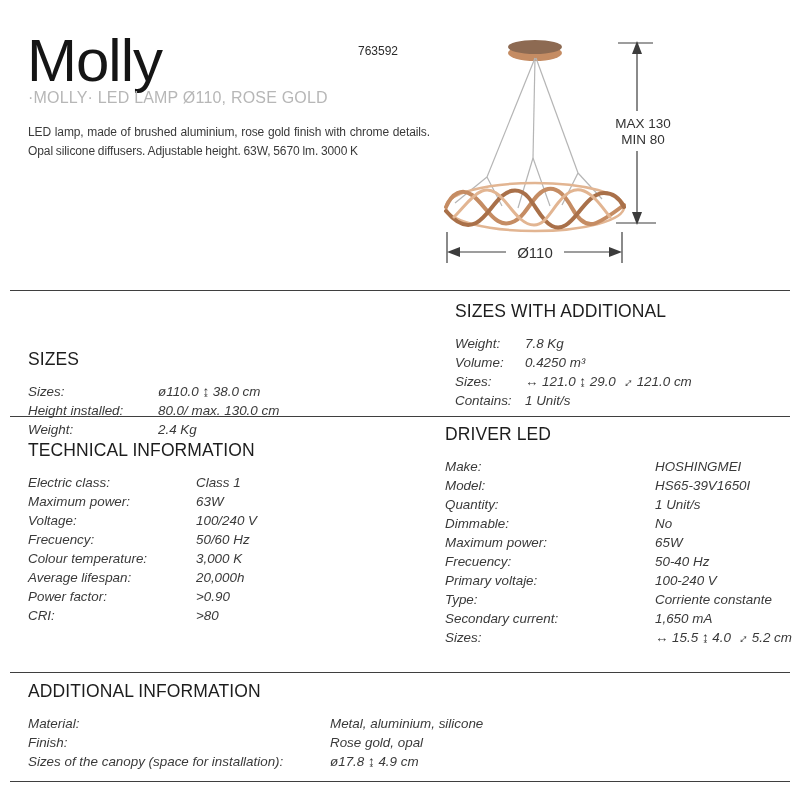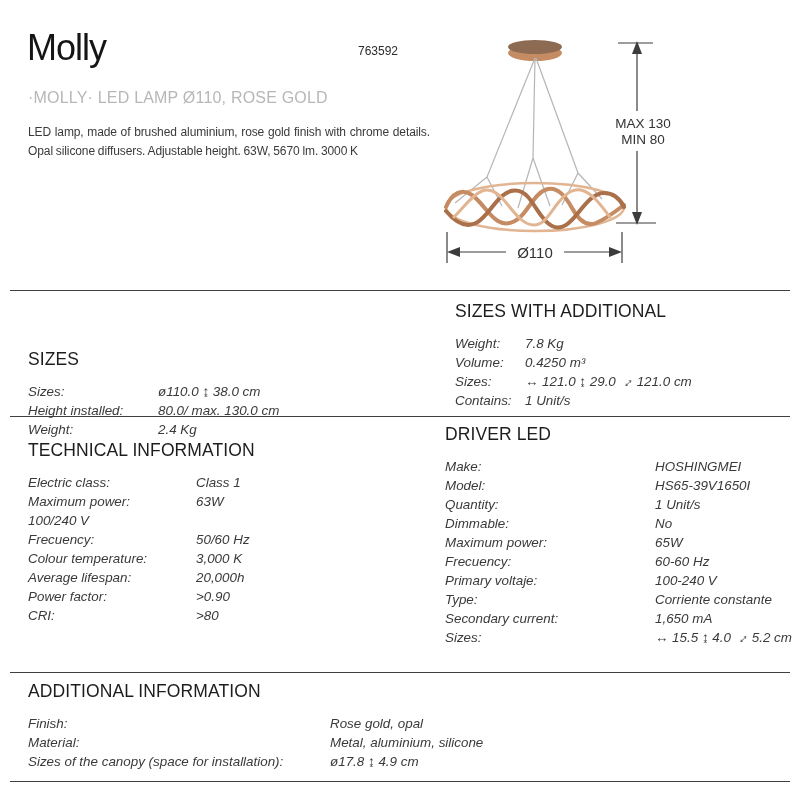--- a/index.html
+++ b/index.html
@@ -2,21 +2,21 @@
 <html><head>
 <meta charset="utf-8">
 <style>
   html,body { margin:0; padding:0; background:#ffffff; }
   .page {
     position:relative; width:800px; height:800px; background:#ffffff;
     font-family:"Liberation Sans","DejaVu Sans",sans-serif; color:#3d3d3d;
     overflow:hidden;
   }
   .title {
-    position:absolute; left:27px; top:28px; font-size:36px; line-height:1.1;
+    position:absolute; left:27px; top:28px; font-size:60px; line-height:1.1;
     color:#151515; letter-spacing:-1px;
   }
   .product-code { position:absolute; left:358px; top:44px; font-size:12px; color:#2b2b2b; }
   .subtitle {
     position:absolute; left:28px; top:89px; font-size:16px; color:#b7b7b7; letter-spacing:0.2px;
   }
   .description {
     position:absolute; left:28px; top:123px; width:402px; font-size:12px;
     line-height:19px; text-align:justify; color:#3a3a3a;
     letter-spacing:-0.1px; word-spacing:-0.4px;
@@ -154,20 +154,21 @@
 
     <div class="kv-row">
         <span class="kv-label">Electric class:</span>
         <span class="kv-value">Class 1</span>
       </div>
         <div class="kv-row">
         <span class="kv-label">Maximum power:</span>
         <span class="kv-value">63W</span>
       </div>
         <div class="kv-row">
+        <span class="kv-label">Voltage:</span>
         <span class="kv-value">100/240 V</span>
       </div>
         <div class="kv-row">
         <span class="kv-label">Frecuency:</span>
         <span class="kv-value">50/60 Hz</span>
       </div>
         <div class="kv-row">
         <span class="kv-label">Colour temperature:</span>
         <span class="kv-value">3,000 K</span>
       </div>
@@ -205,21 +206,21 @@
         <div class="kv-row">
         <span class="kv-label">Dimmable:</span>
         <span class="kv-value">No</span>
       </div>
         <div class="kv-row">
         <span class="kv-label">Maximum power:</span>
         <span class="kv-value">65W</span>
       </div>
         <div class="kv-row">
         <span class="kv-label">Frecuency:</span>
-        <span class="kv-value">60-60 Hz</span>
+        <span class="kv-value">50-40 Hz</span>
       </div>
         <div class="kv-row">
         <span class="kv-label">Primary voltaje:</span>
         <span class="kv-value">100-240 V</span>
       </div>
         <div class="kv-row">
         <span class="kv-label">Type:</span>
         <span class="kv-value">Corriente constante</span>
       </div>
         <div class="kv-row">
@@ -231,27 +232,27 @@
         <span class="kv-value">↔ 15.5 ↨ 4.0 <span class="diag">↔</span> 5.2 cm</span>
       </div>
       </div>
   </section>
 
   <section class="section sec-additional additional">
     <h2 class="section-title">ADDITIONAL INFORMATION</h2>
     <div class="kv">
 
     <div class="kv-row">
+        <span class="kv-label">Material:</span>
+        <span class="kv-value">Metal, aluminium, silicone</span>
+      </div>
+        <div class="kv-row">
         <span class="kv-label">Finish:</span>
         <span class="kv-value">Rose gold, opal</span>
       </div>
         <div class="kv-row">
-        <span class="kv-label">Material:</span>
-        <span class="kv-value">Metal, aluminium, silicone</span>
-      </div>
-        <div class="kv-row">
         <span class="kv-label">Sizes of the canopy (space for installation):</span>
         <span class="kv-value">ø17.8 ↨ 4.9 cm</span>
       </div>
       </div>
   </section>
 
 </div>
 
 </body></html>

